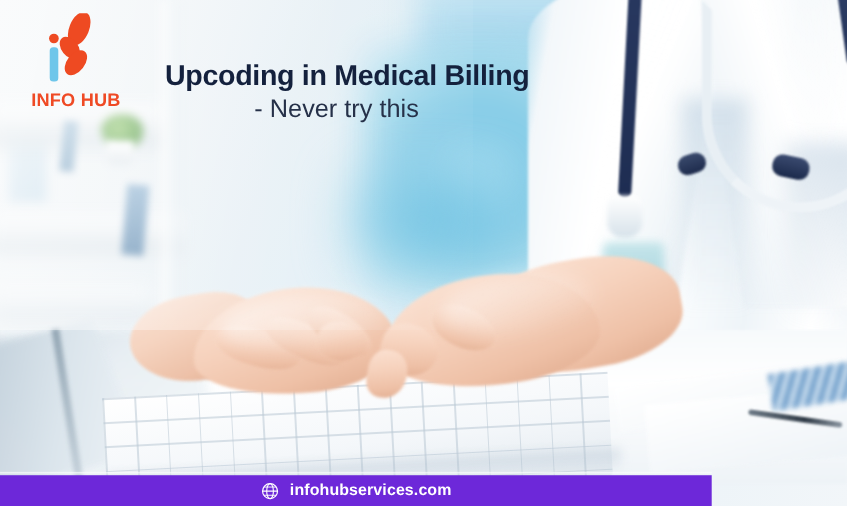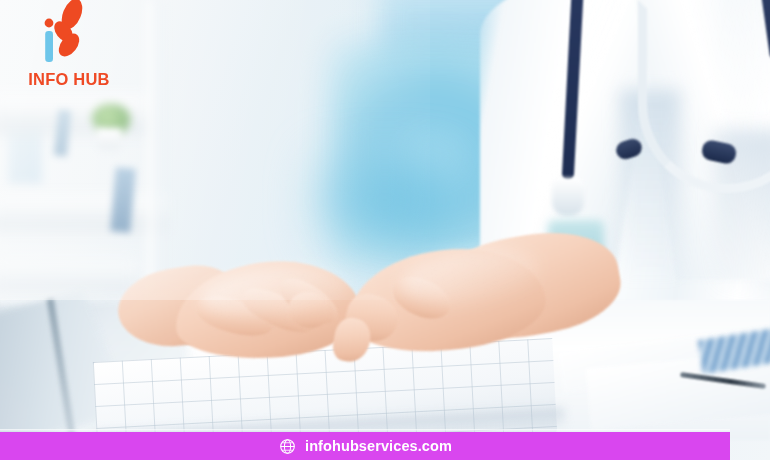--- a/index.html
+++ b/index.html
@@ -441,21 +441,21 @@
     position: absolute;
     left: 0; top: 0;
     width: 430px; height: 300px;
     background: linear-gradient(100deg, rgba(255,255,255,.55) 0%, rgba(255,255,255,.25) 55%, rgba(255,255,255,0) 100%);
     pointer-events: none;
   }
 
   
   .logo {
     position: absolute;
-    left: 14px; top: 0;
+    left: 14px; top: 12px;
     width: 110px; height: 92px;
   }
   .logo-mark {
     position: absolute;
     left: 22px; top: 0;
     width: 62px; height: 66px;
   }
   .logo-word {
     position: absolute;
     left: 0; top: 70px;
@@ -492,23 +492,23 @@
     text-align: center;
     padding-right: 88px;
     font-family: "Liberation Sans", sans-serif;
     white-space: nowrap;
   }
 
   
   .footer {
     position: absolute;
     left: 0; bottom: 0;
-    width: 730px;
+    width: 647px;
     height: 28px;
-    background: #d946ef;
+    background: #6d28d9;
     display: flex;
     align-items: center;
     justify-content: center;
     gap: 160px;
   }
   .footer::before {
     content: "";
     position: absolute;
     left: 0; top: -3px;
     width: 100%; height: 3px;
@@ -613,20 +613,24 @@
         <rect x="9.2" y="31" width="7.8" height="31" rx="3.2" fill="#6ec6ea"></rect>
 
         <ellipse cx="36" cy="14" rx="9" ry="16" transform="rotate(22 36 14)" fill="#ee4a22"></ellipse>
         <ellipse cx="27.5" cy="31.5" rx="7.5" ry="11.5" transform="rotate(-38 27.5 31.5)" fill="#ee4a22"></ellipse>
         <ellipse cx="33" cy="45" rx="8" ry="13" transform="rotate(38 33 45)" fill="#ee4a22"></ellipse>
       </svg>
     </div>
     <div class="logo-word">INFO HUB</div>
   </div>
 
+  <div class="headline">
+    <div class="headline-main">Upcoding in Medical Billing</div>
+    <div class="headline-sub">- Never try this</div>
+  </div>
 
   <div class="footer">
 
     <div class="footer-item">
       <span class="footer-icon">
         <svg viewBox="0 0 20 20" width="17" height="17" aria-hidden="true">
           <circle cx="10" cy="10" r="8" fill="none" stroke="#ffffff" stroke-width="1.3"></circle>
           <ellipse cx="10" cy="10" rx="3.6" ry="8" fill="none" stroke="#ffffff" stroke-width="1.2"></ellipse>
           <line x1="2" y1="10" x2="18" y2="10" stroke="#ffffff" stroke-width="1.2"></line>
           <line x1="3.2" y1="5.6" x2="16.8" y2="5.6" stroke="#ffffff" stroke-width="1"></line>

